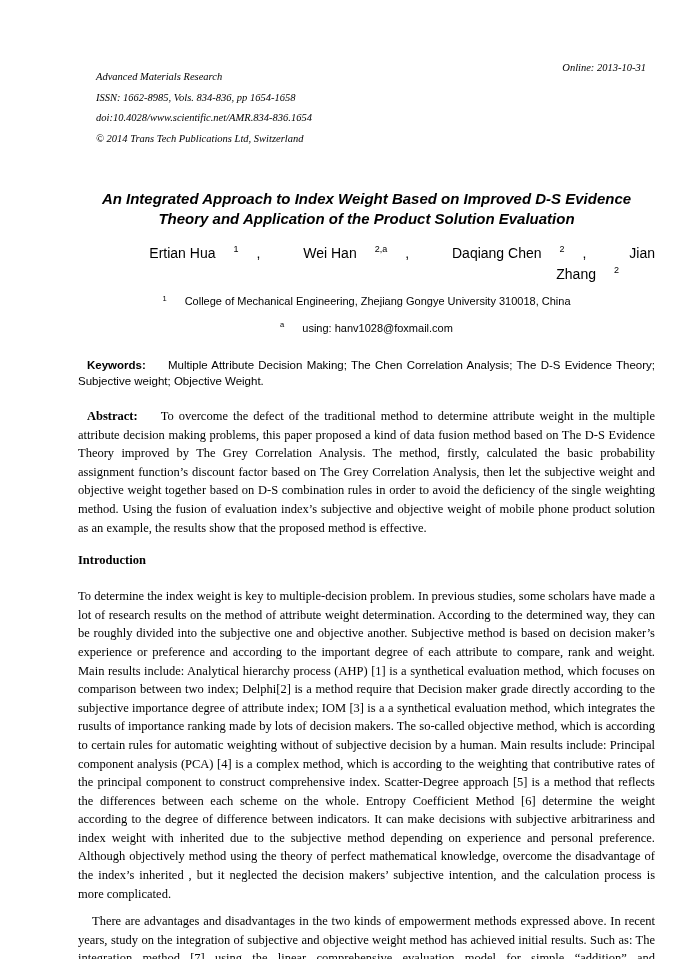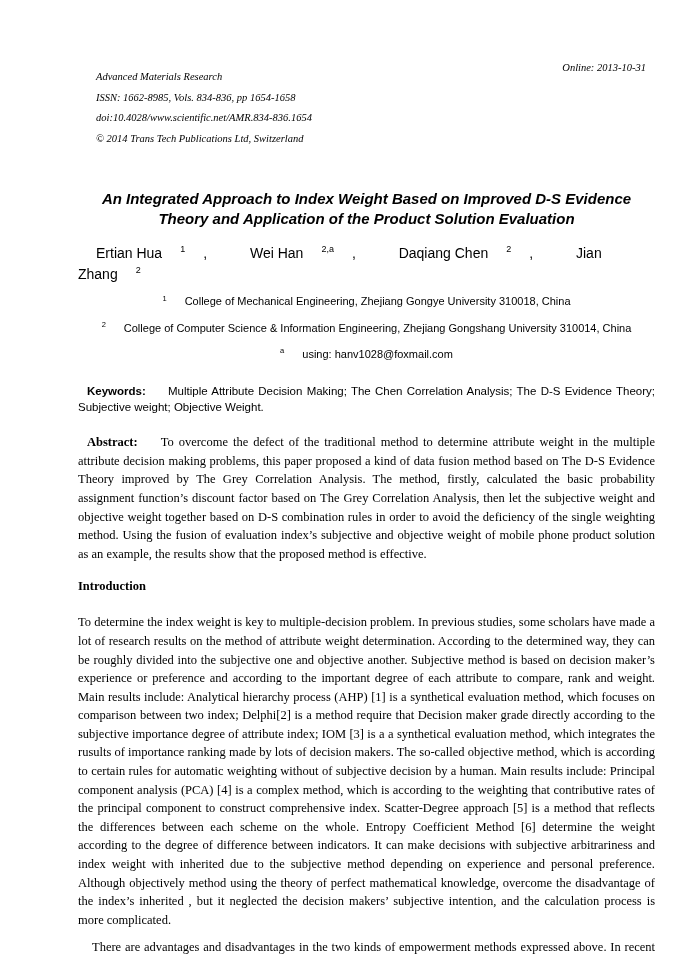--- a/index.html
+++ b/index.html
@@ -38,21 +38,21 @@
     font-weight: bold;
     font-size: 15px;
     line-height: 20px;
     text-align: center;
     font-style: italic;
   }
 
   
   .authors {
     margin-top: 12px;
-    text-align: left;
+    text-align: right;
     font-family: "Liberation Sans", "DejaVu Sans", sans-serif;
     font-size: 14px;
     line-height: 17px;
   }
   .author + .author { margin-left: 12px; }
   .authors sup { font-size: 9px; }
 
   
   .affiliation, .email-line {
     margin-top: 8px;
@@ -119,21 +119,20 @@
 
   <div class="authors">
     <span class="author"><span>Ertian Hua</span><sup>1</sup><span>,</span></span>
     <span class="author"><span>Wei Han</span><sup>2,a</sup><span>,</span></span>
     <span class="author"><span>Daqiang Chen</span><sup>2</sup><span>,</span></span>
     <span class="author"><span>Jian Zhang</span><sup>2</sup><span></span></span>
   </div>
 
   <div class="affiliation"><sup>1</sup><span>College of Mechanical Engineering, Zhejiang Gongye University 310018, China</span></div>
 
-  <div class="affiliation"><sup>2</sup><span>College of Computer Science &amp; Information Engineering, Zhejiang Gongshang University 310014, China</span></div>
 
   <div class="email-line"><sup>a</sup><span>using: hanv1028@foxmail.com</span></div>
 
   <p class="keywords"><span class="label">Keywords:</span> <span>Multiple Attribute Decision Making; The Chen Correlation Analysis; The D-S Evidence Theory; Subjective weight; Objective Weight.</span></p>
 
   <p class="abstract"><span class="label">Abstract:</span> <span>To overcome the defect of the traditional method to determine attribute weight in the multiple attribute decision making problems, this paper proposed a kind of data fusion method based on The D-S Evidence Theory improved by The Grey Correlation Analysis. The method, firstly, calculated the basic probability assignment function’s discount factor based on The Grey Correlation Analysis, then let the subjective weight and objective weight together based on D-S combination rules in order to avoid the deficiency of the single weighting method. Using the fusion of evaluation index’s subjective and objective weight of mobile phone product solution as an example, the results show that the proposed method is effective.</span></p>
 
   <h2 class="section-heading">Introduction</h2>
 
   <p class="body-paragraph first">To determine the index weight is key to multiple-decision problem. In previous studies, some scholars have made a lot of research results on the method of attribute weight determination. According to the determined way, they can be roughly divided into the subjective one and objective another. Subjective method is based on decision maker’s experience or preference and according to the important degree of each attribute to compare, rank and weight. Main results include: Analytical hierarchy process (AHP) [1] is a synthetical evaluation method, which focuses on comparison between two index; Delphi[2] is a method require that Decision maker grade directly according to the subjective importance degree of attribute index; IOM [3] is a a synthetical evaluation method, which integrates the rusults of importance ranking made by lots of decision makers. The so-called objective method, which is according to certain rules for automatic weighting without of subjective decision by a human. Main results include: Principal component analysis (PCA) [4] is a complex method, which is according to the weighting that contributive rates of the principal component to construct comprehensive index. Scatter-Degree approach [5] is a method that reflects the differences between each scheme on the whole. Entropy Coefficient Method [6] determine the weight according to the degree of difference between indicators. It can make decisions with subjective arbitrariness and index weight with inherited due to the subjective method depending on experience and personal preference. Although objectively method using the theory of perfect mathematical knowledge, overcome the disadvantage of the index’s inherited , but it neglected the decision makers’ subjective intention, and the calculation process is more complicated.</p>

